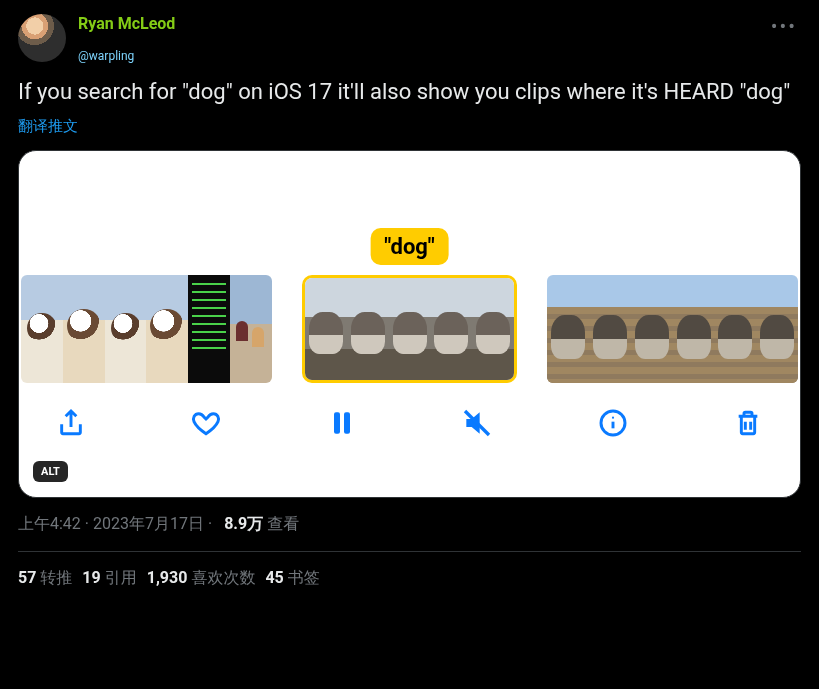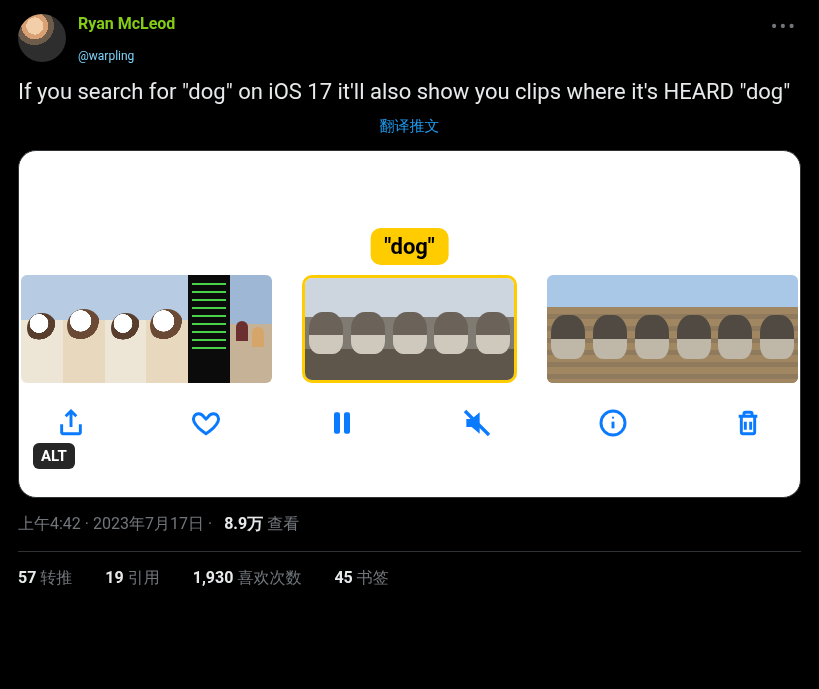--- a/index.html
+++ b/index.html
@@ -16,21 +16,21 @@
   .avatar {
     width: 48px; height: 48px; border-radius: 50%;
     background: radial-gradient(circle at 35% 25%, #f2cfa8 0 18%, #d9a074 18% 28%, #6d5c4a 28% 40%, #2e2e2e 40% 100%);
     flex-shrink: 0;
   }
   .names { flex: 1; }
   .display-name { font-weight: 700; font-size: 16px; color: #84cc16; }
   .handle { color: #7dd3fc; font-size: 12px; margin-top: 16px; }
   .more { color: #71767b; font-size: 20px; letter-spacing: 2px; cursor: pointer; padding: 0 4px; }
   .body-text { margin-top: 14px; font-size: 22px; line-height: 1.35; color: #e7e9ea; }
-  .translate { color: #1d9bf0; font-size: 15px; margin-top: 10px; cursor: pointer; text-align: center; }
+  .translate { color: #1d9bf0; font-size: 15px; margin-top: 10px; cursor: pointer; }
   .media-card {
     margin-top: 14px;
     background: #fff;
     border-radius: 18px;
     overflow: hidden;
     position: relative;
     height: 348px;
     border: 1px solid #2f3336;
   }
   .media-top { height: 110px; position: relative; }
@@ -62,28 +62,28 @@
   .f-people::after{content:"";position:absolute;left:6px;top:46px;width:12px;height:20px;background:#6b2f2f;border-radius:6px 6px 0 0;box-shadow:16px 6px 0 0 #d6a56a;}
   .f-schn { background: linear-gradient(180deg,#cdd6de 0 38%, #7f7a72 38% 70%, #5e564a 70% 100%); position:relative;}
   .f-schn::after{content:"";position:absolute;left:4px;top:34px;width:34px;height:42px;border-radius:40% 40% 30% 30%;background:linear-gradient(180deg,#6b625a 0 55%,#cfc8bd 55% 100%);}
   .f-deck { background: linear-gradient(180deg,#a9c8e8 0 30%, #8f7a5e 30% 100%); position:relative;}
   .f-deck::before{content:"";position:absolute;left:0;right:0;top:30%;bottom:0;background:repeating-linear-gradient(180deg,#a08761 0 7px,#8f7a5e 7px 12px);}
   .f-deck::after{content:"";position:absolute;left:4px;top:40px;width:34px;height:44px;border-radius:40% 40% 30% 30%;background:linear-gradient(180deg,#514a42 0 55%,#bfb7a8 55% 100%);}
   .toolbar { display: flex; justify-content: space-between; align-items: center; padding: 22px 34px 0 34px; }
   .tb-btn { width: 36px; height: 36px; color: #0a7aff; cursor: pointer; display:flex;align-items:center;justify-content:center;}
   .tb-btn svg { width: 32px; height: 32px; stroke: #0a7aff; fill: none; stroke-width: 2.2; }
   .alt-badge {
-    position: absolute; left: 14px; bottom: 28px;
+    position: absolute; left: 14px; bottom: 15px;
     background: rgba(0,0,0,.85); color: #fff; font-weight: 700;
-    font-size: 15px; padding: 4px 8px; border-radius: 6px;
+    font-size: 11px; padding: 4px 8px; border-radius: 6px;
   }
   .meta-row { color: #71767b; font-size: 16px; margin-top: 16px; display:flex; gap:4px;}
   .meta-row .strong { color: #e7e9ea; font-weight: 700; }
   .divider { border-top: 1px solid #2f3336; margin-top: 16px; }
-  .stats { display: flex; gap: 33px; font-size: 16px; color: #71767b; padding-top: 16px; }
+  .stats { display: flex; gap: 10px; font-size: 16px; color: #71767b; padding-top: 16px; }
   .stats .num { color: #e7e9ea; font-weight: 700; margin-right: 4px; }
 </style>
 </head>
 <body>
 
 <div class="tweet">
 
   <div class="header">
     <div class="avatar"></div>
     <div class="names">

